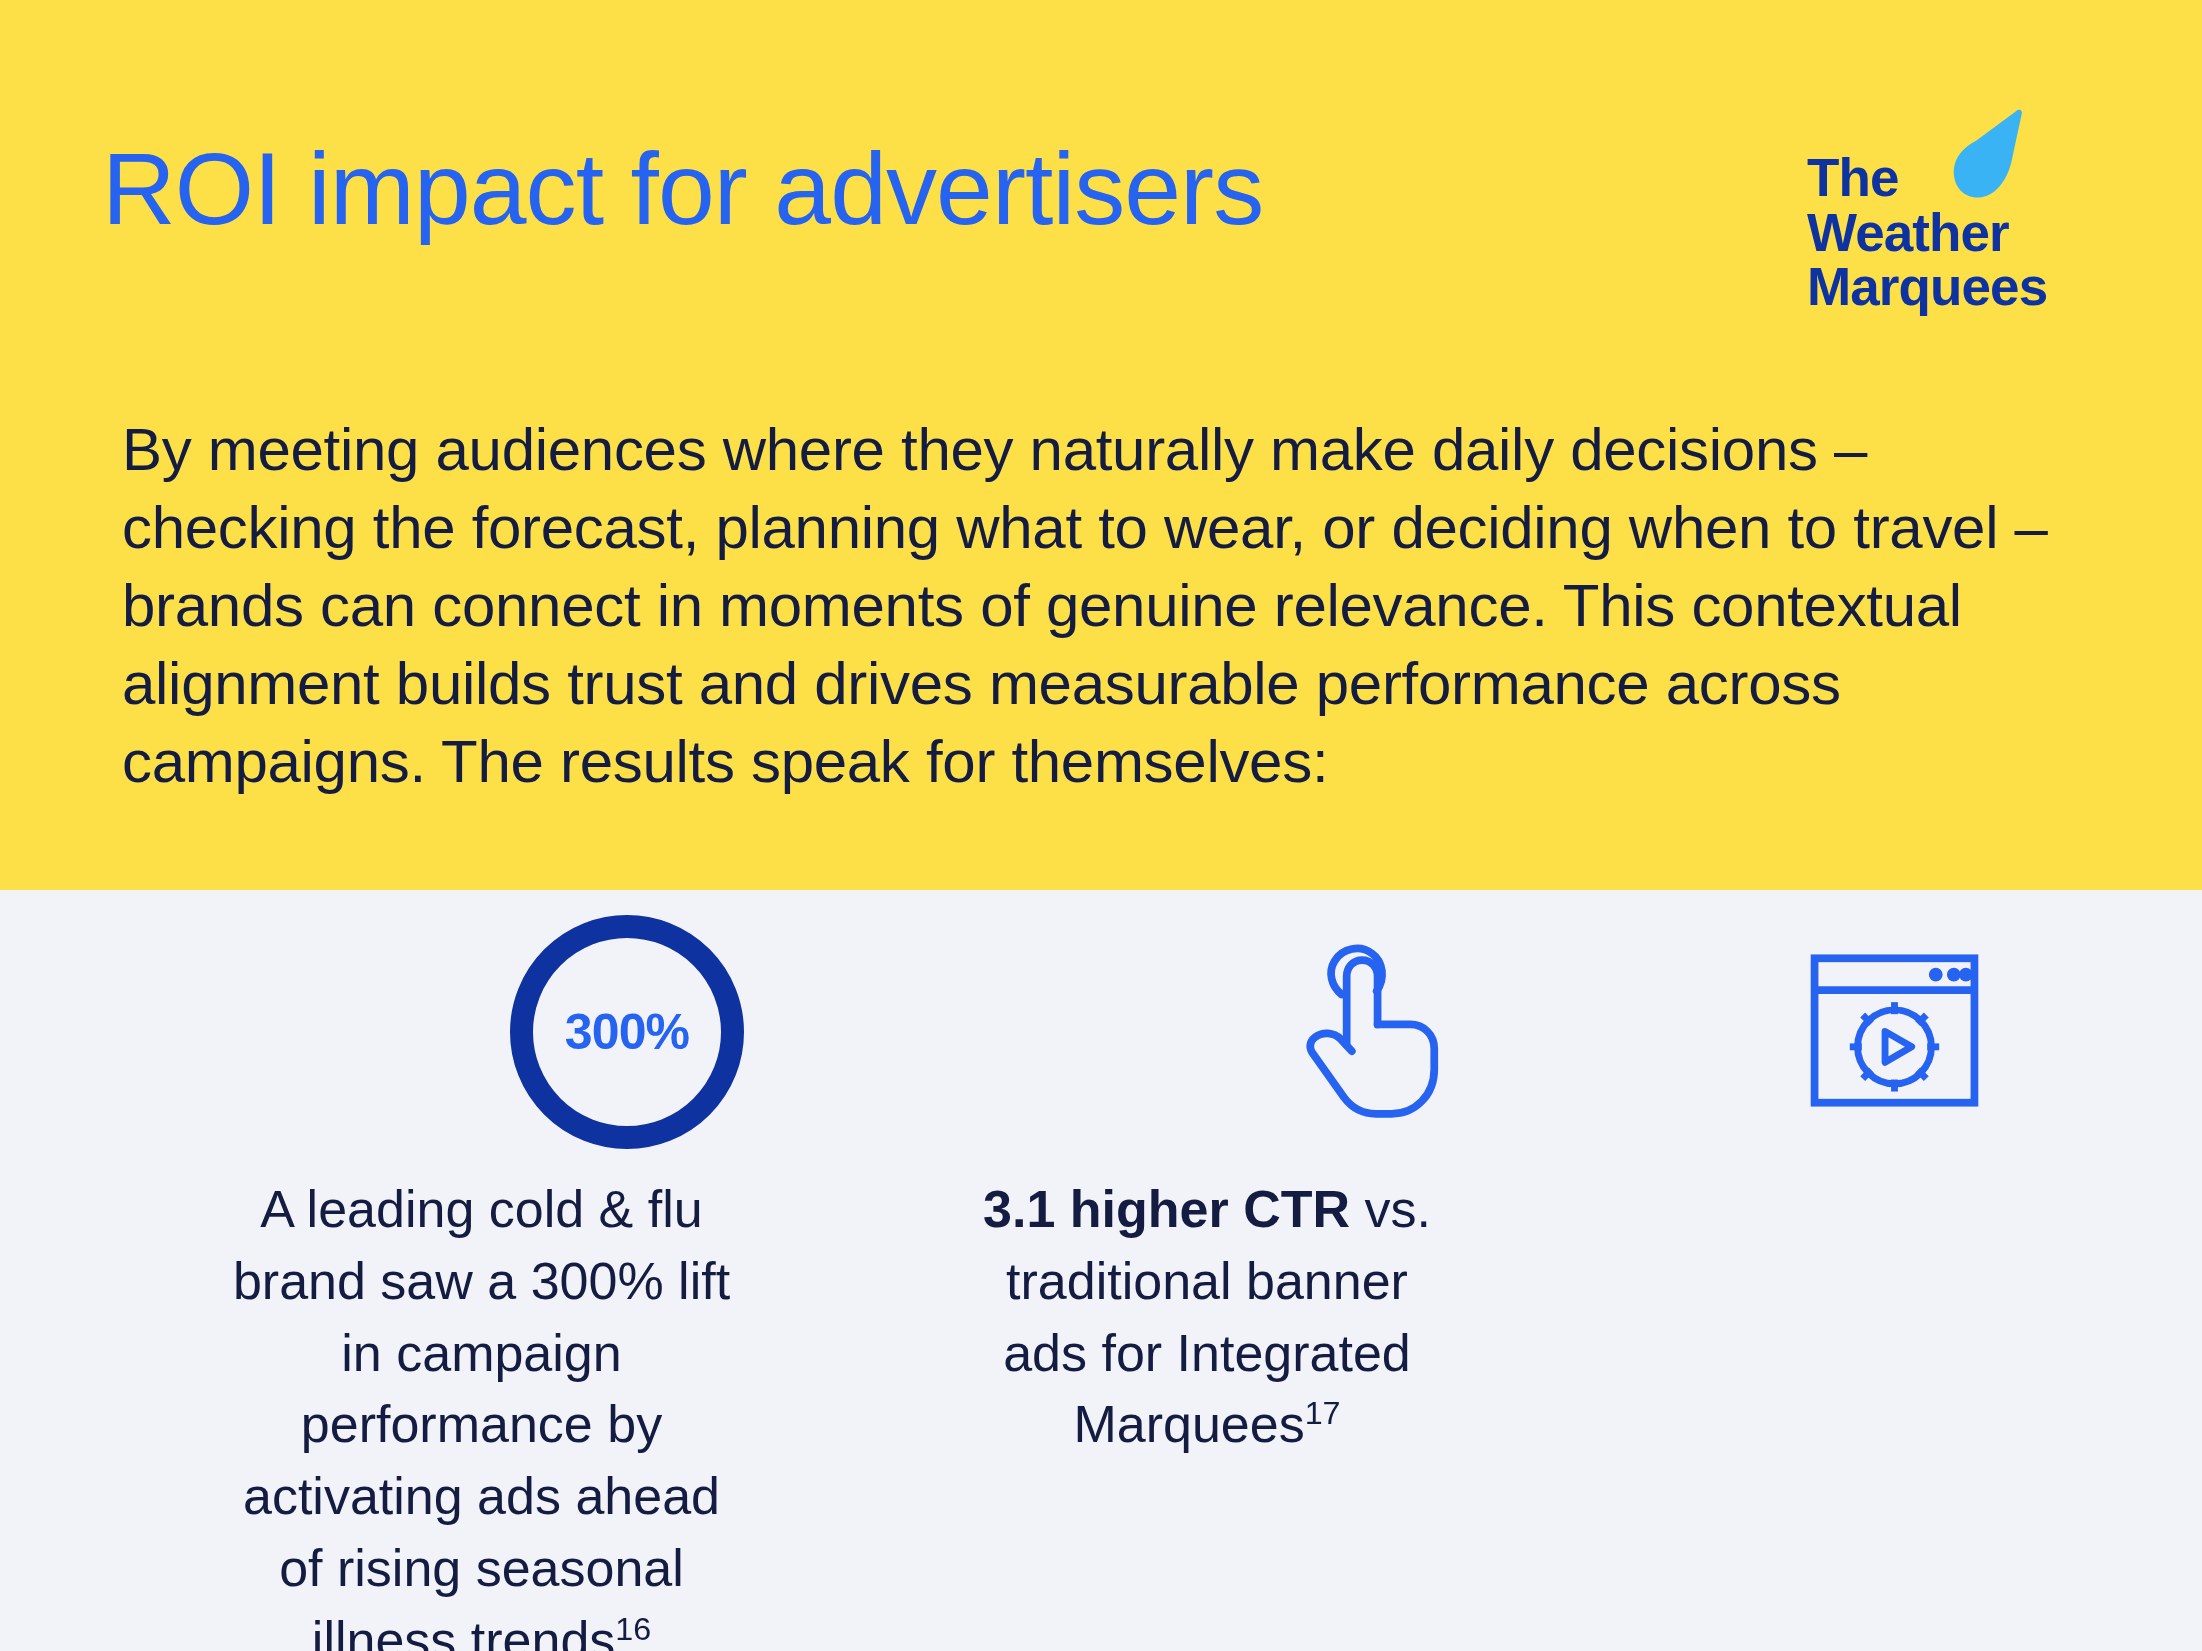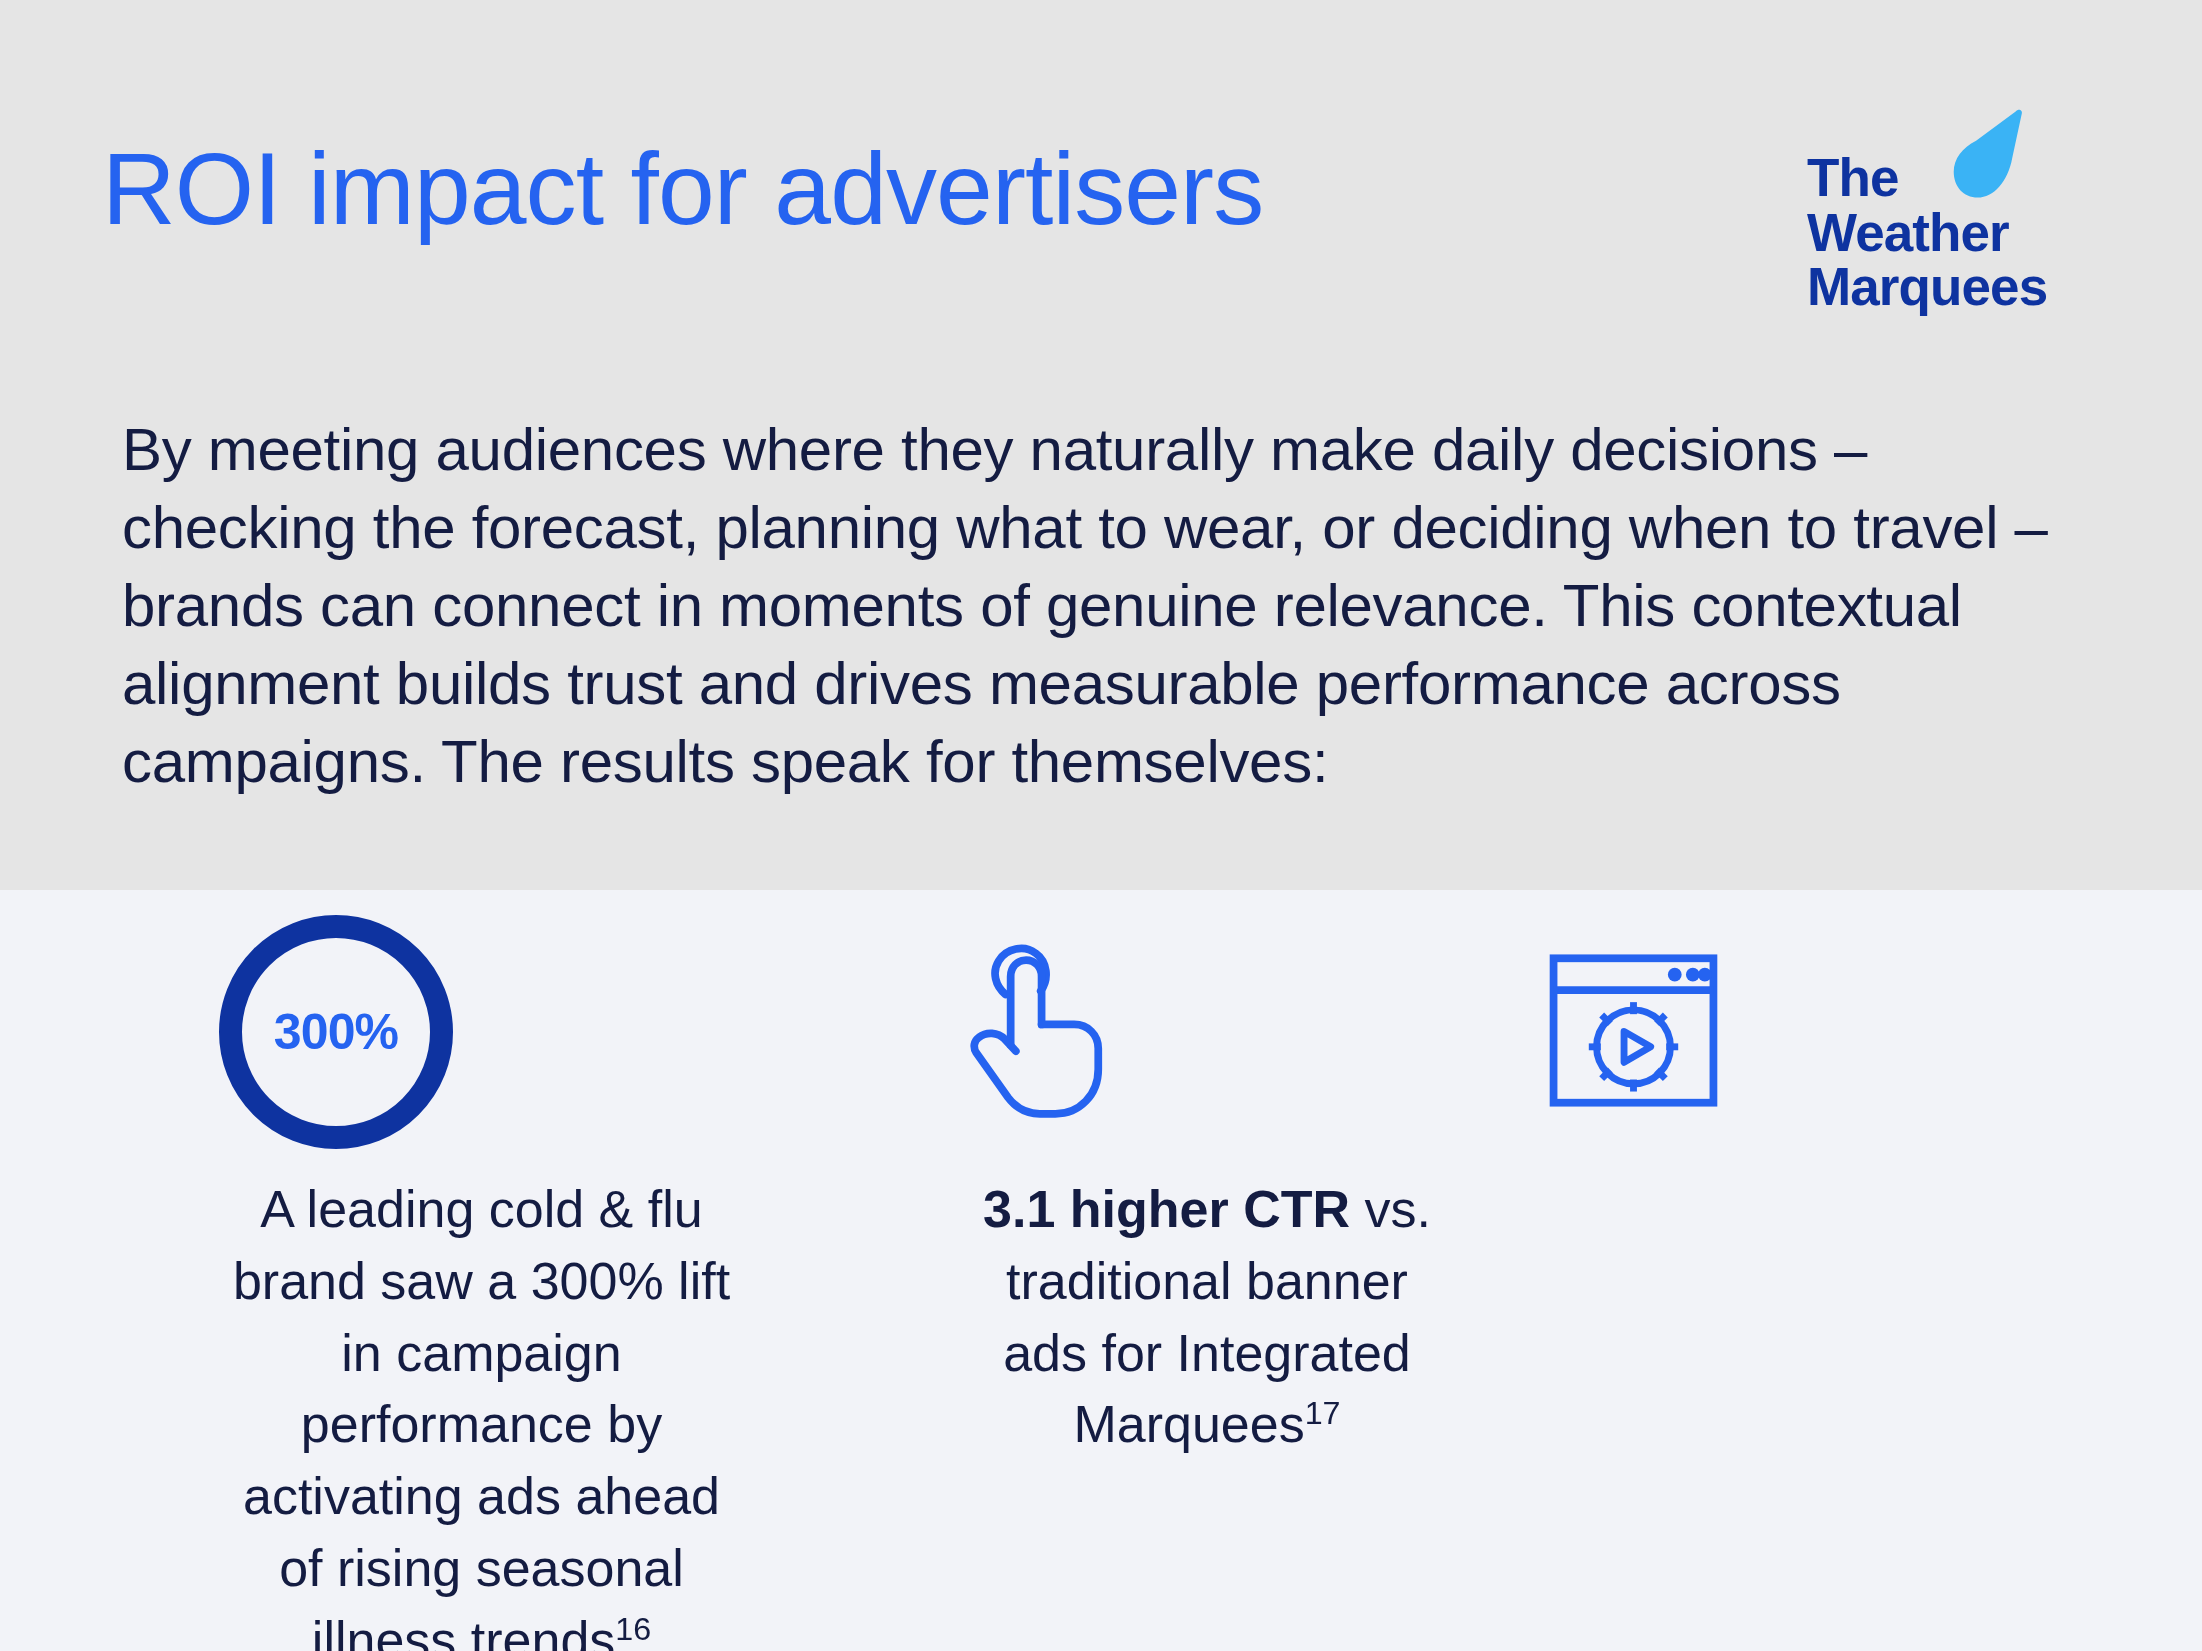--- a/index.html
+++ b/index.html
@@ -5,21 +5,21 @@
   * { margin:0; padding:0; box-sizing:border-box; }
   html, body {
     width:2203px; height:1652px;
     background:#ffffff;
     font-family:"Liberation Sans", sans-serif;
     overflow:hidden;
   }
   #slide {
     position:relative;
     width:2203px; height:1652px;
-    background:#e5e5e5;
+    background:#fde047;
   }
 
   
   .title {
     position:absolute;
     left:102px; top:138px;
     font-size:102px;
     line-height:1.0;
     font-weight:400;
     color:#2563f0;
@@ -82,21 +82,21 @@
     text-align:center;
   }
   .col-1 { left:219px; width:525px; }
   .col-2 { left:966px; width:482px; }
   .col-3 { left:1549px; width:430px; }
 
   .icon-wrap {
     height:284px;
     display:flex;
     align-items:center;
-    justify-content:flex-start;
+    justify-content:flex-end;
   }
 
   .ring {
     width:234px; height:234px;
     border-radius:50%;
     border:23px solid #0e33a0;
     display:flex;
     align-items:center;
     justify-content:center;
   }

